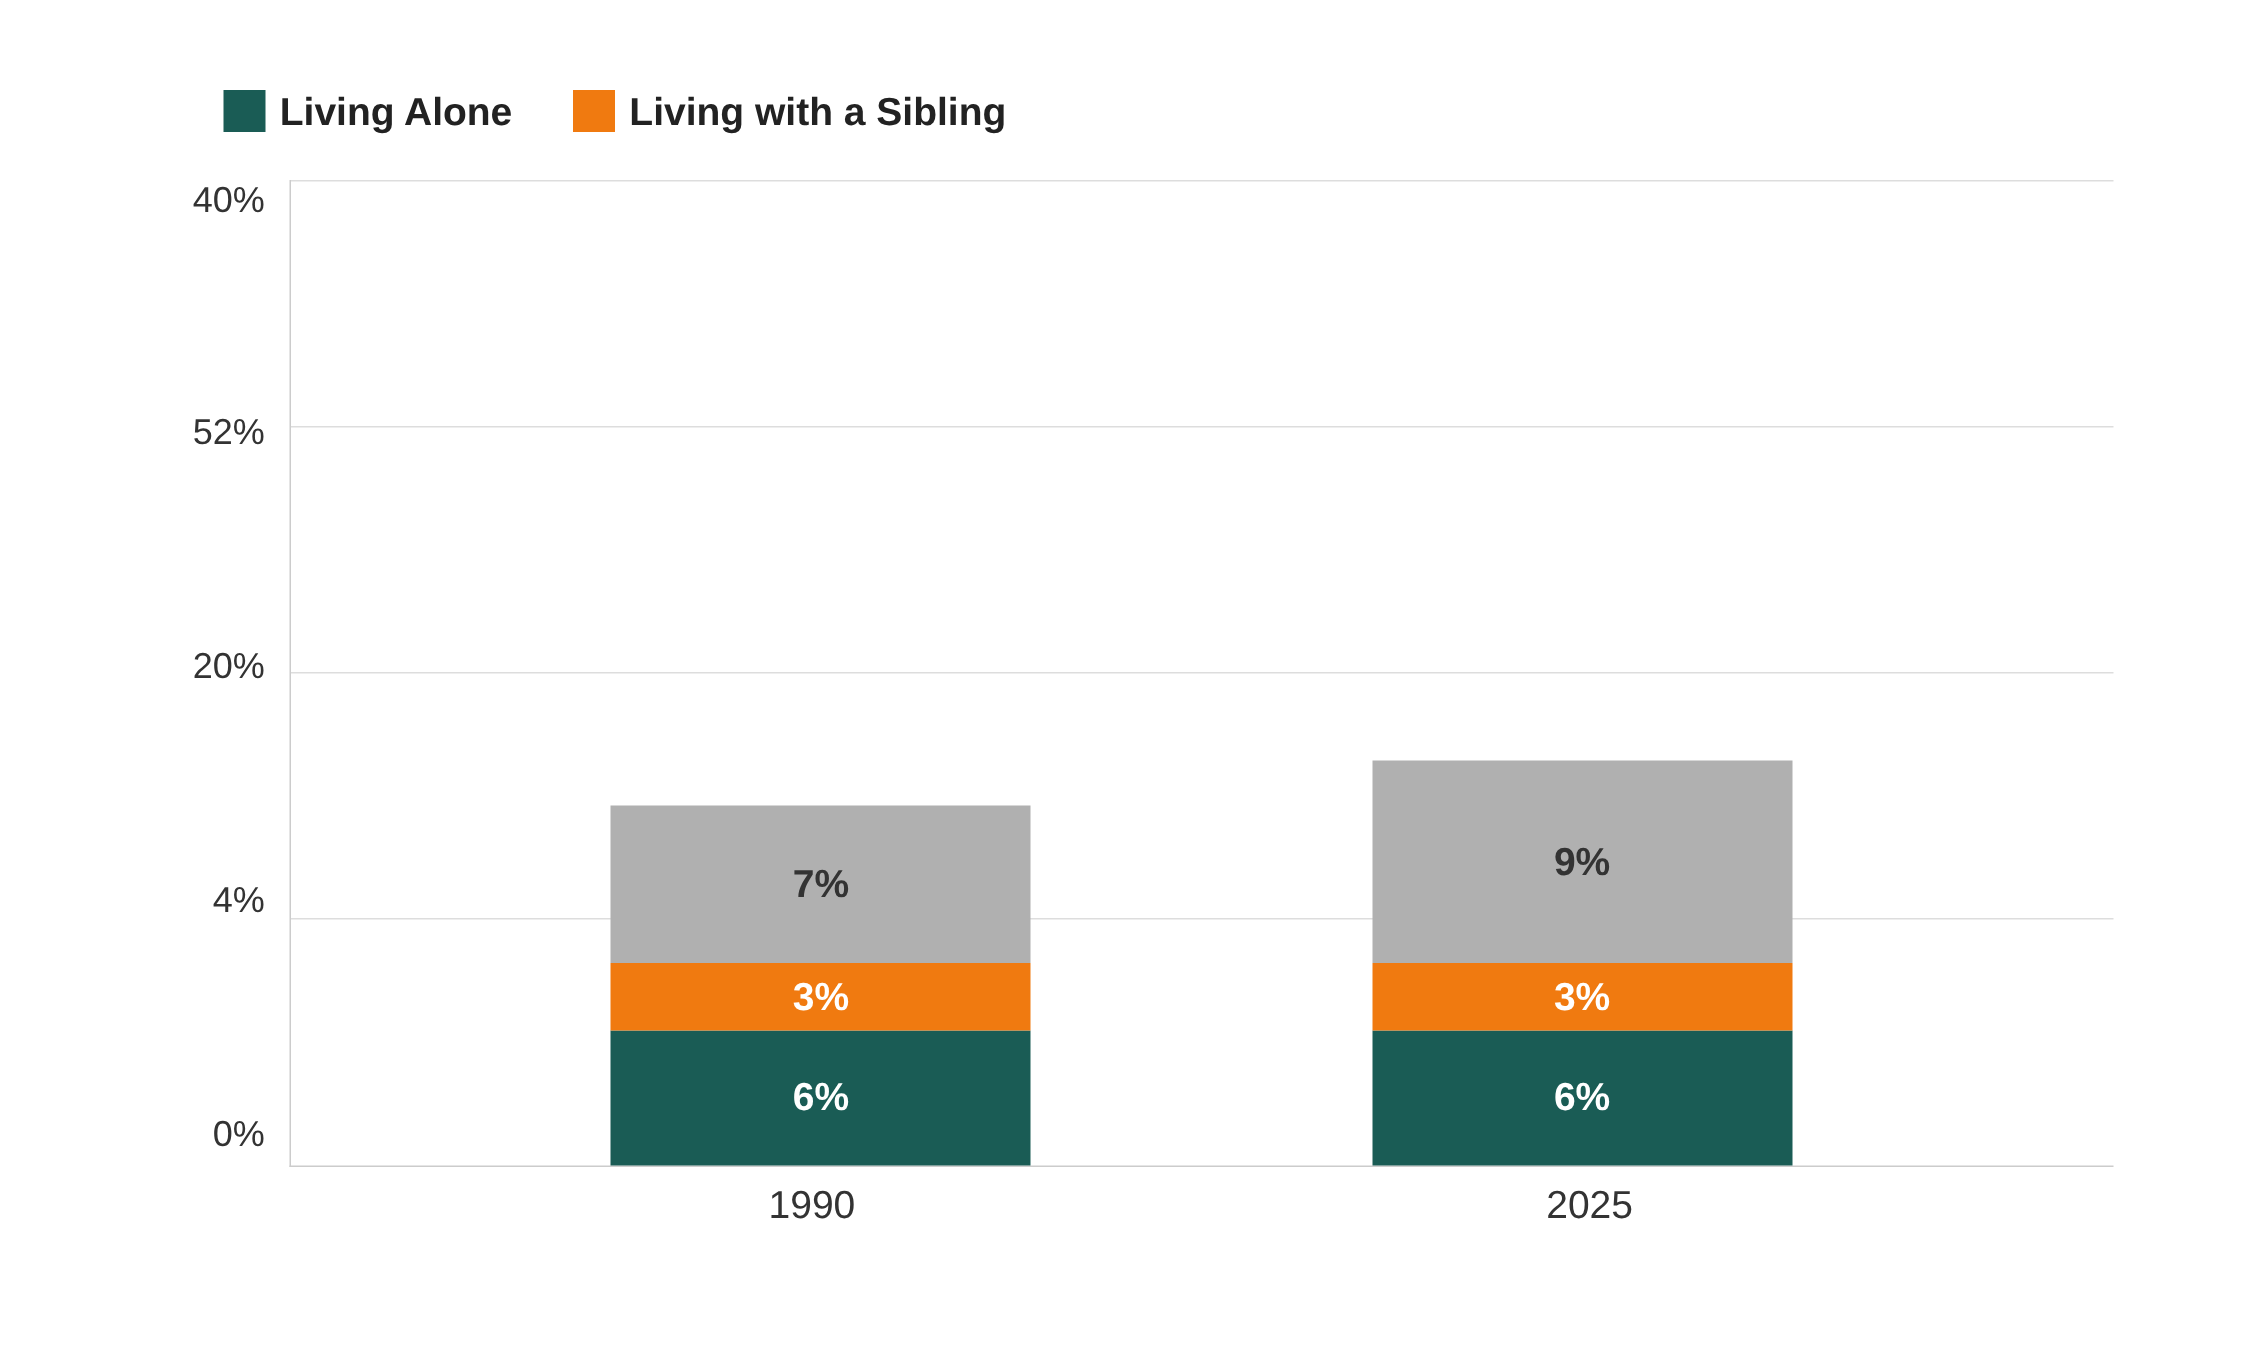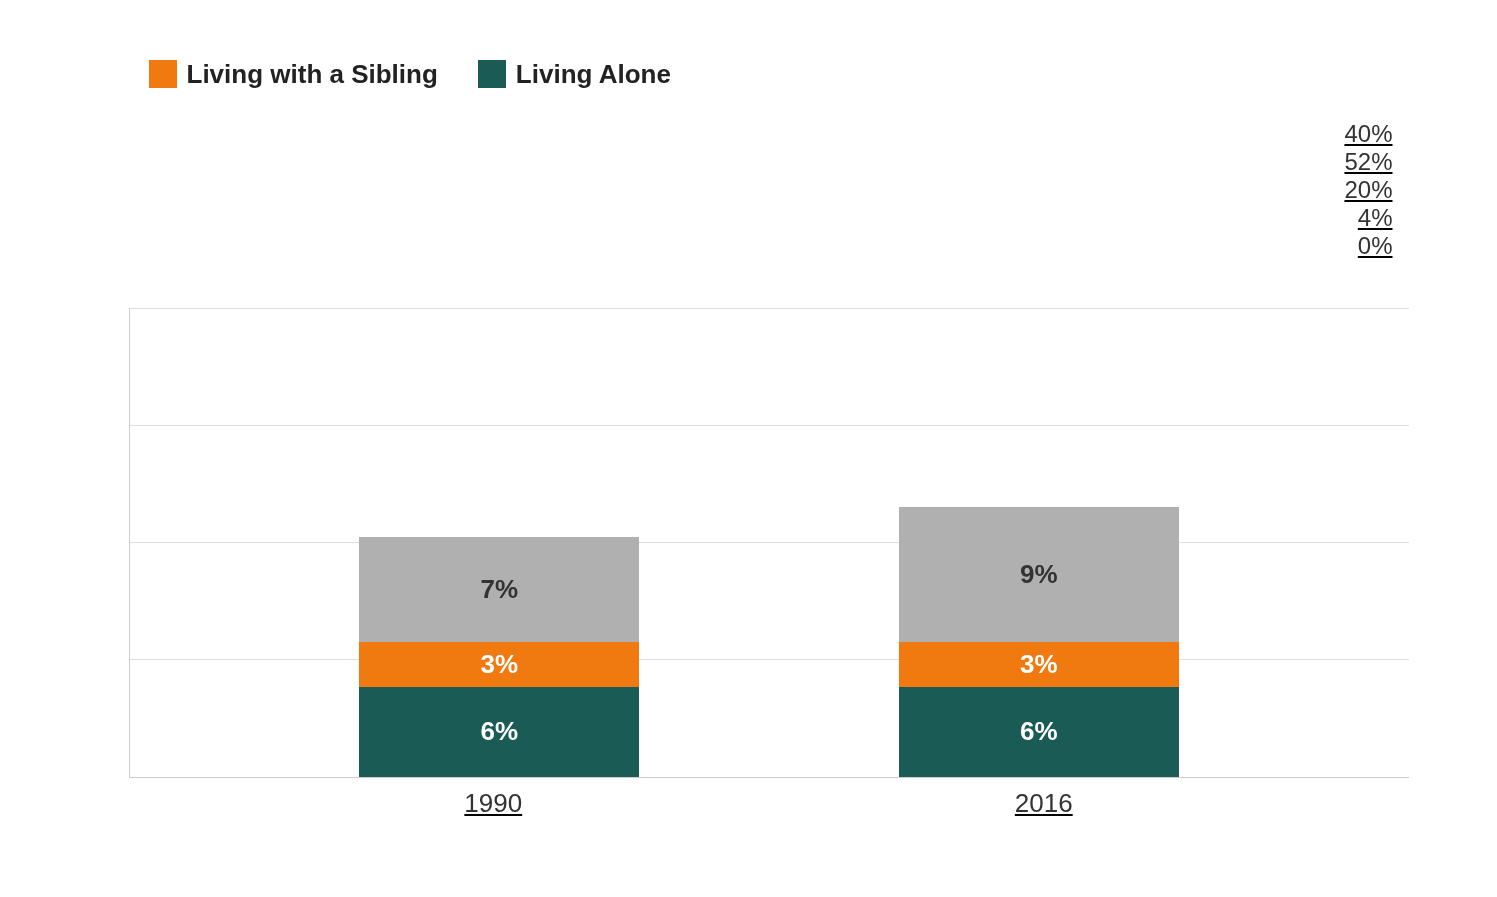--- a/index.html
+++ b/index.html
@@ -39,23 +39,22 @@
       display: inline-block;
       flex-shrink: 0;
     }
     .legend-label {
       font-size: 26px;
       font-weight: 600;
       color: #222;
     }
     .chart-area {
       display: flex;
-      flex-direction: column;
+      flex-direction: row;
       flex: 1;
-      text-decoration: underline;
     }
     .y-axis {
       display: flex;
       flex-direction: column;
       justify-content: space-between;
       align-items: flex-end;
       padding-right: 16px;
       padding-bottom: 48px;
       padding-top: 0px;
     }
@@ -139,26 +138,26 @@
       width: 280px;
     }
   </style>
 </head>
 <body>
 
 <div class="chart-container">
 
   <div class="legend">
       <div class="legend-item">
+      <span class="legend-swatch" style="background:#1a5c55;"></span>
+      <span class="legend-label">Living Alone</span>
+    </div>
+      <div class="legend-item">
       <span class="legend-swatch" style="background:#f07a10;"></span>
       <span class="legend-label">Living with a Sibling</span>
-    </div>
-      <div class="legend-item">
-      <span class="legend-swatch" style="background:#1a5c55;"></span>
-      <span class="legend-label">Living Alone</span>
     </div>
     </div>
 
   <div class="chart-area">
 
     <div class="y-axis">
         <span class="y-label">40%</span>
         <span class="y-label">52%</span>
         <span class="y-label">20%</span>
         <span class="y-label">4%</span>
@@ -198,17 +197,17 @@
                 </div>
                 <div class="bar-segment" style="height: 135px; background: rgb(176, 176, 176);">
                   <span class="bar-text bar-text-dark">9%</span>
                 </div>
               </div>
             </div>
           </div>
       </div>
       <div class="x-labels">
           <div class="x-label">1990</div>
-          <div class="x-label">2016</div>
+          <div class="x-label">2025</div>
         </div>
     </div>
   </div>
 </div>
 
 </body></html>

